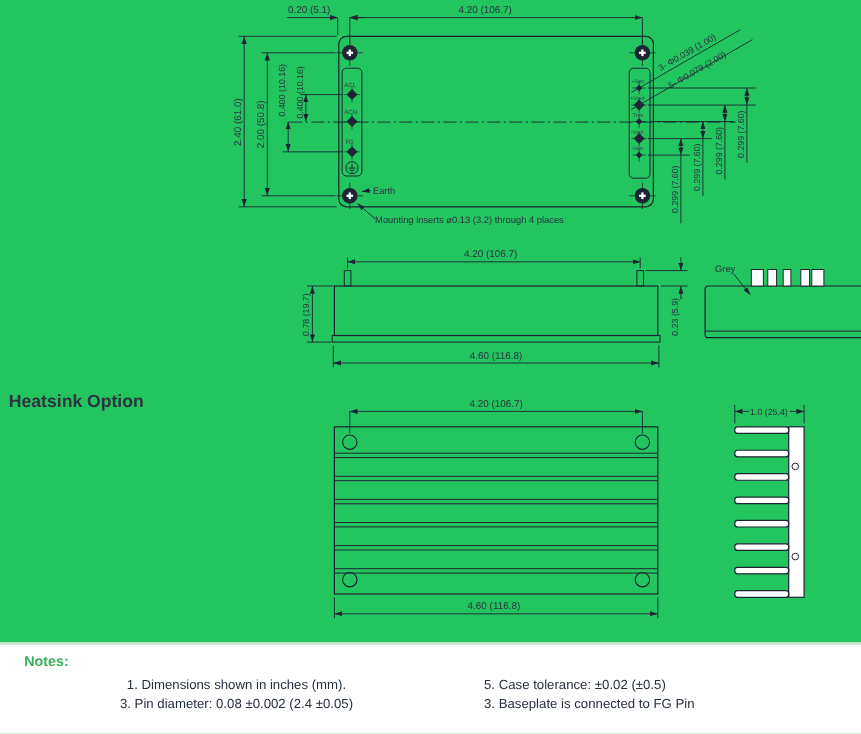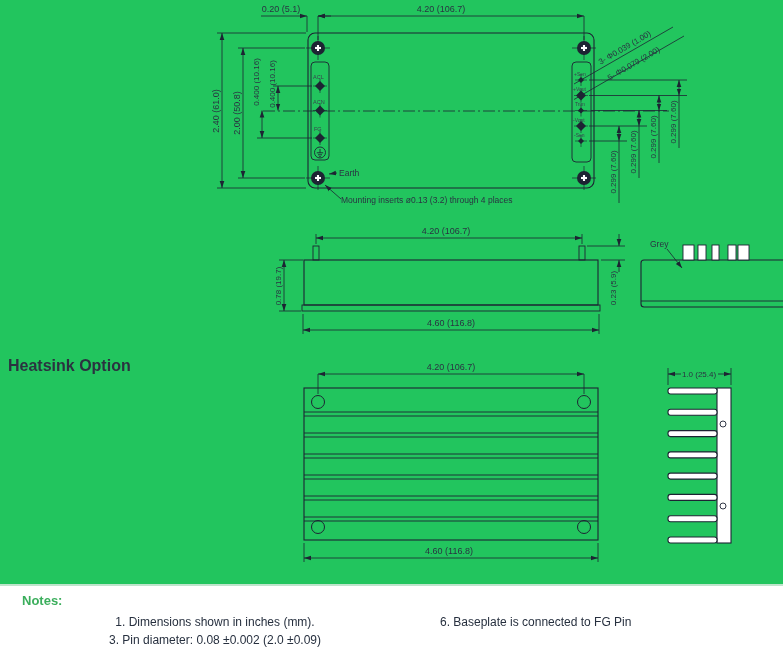--- a/index.html
+++ b/index.html
@@ -284,20 +284,21 @@
   </g>
   <text class="dim-s" x="658" y="377" text-anchor="middle">1.0 (25.4)</text>
 </svg>
 
 <div class="heatsink-title">Heatsink Option</div>
 
 <div class="notes-section">
   <div class="notes-heading">Notes:</div>
   <div class="notes-col left">
     <div>1. Dimensions shown in inches (mm).</div>
-    <div>3. Pin diameter: 0.08 ±0.002 (2.0 ±0.09)</div>
+    <div>3. Pin diameter: 0.08 ±0.002 (2.4 ±0.05)</div>
   </div>
   <div class="notes-col right">
-    <div>6. Baseplate is connected to FG Pin</div>
+    <div>5. Case tolerance: ±0.02 (±0.5)</div>
+    <div>3. Baseplate is connected to FG Pin</div>
   </div>
 </div>
 
 </div>
 
 </body></html>

